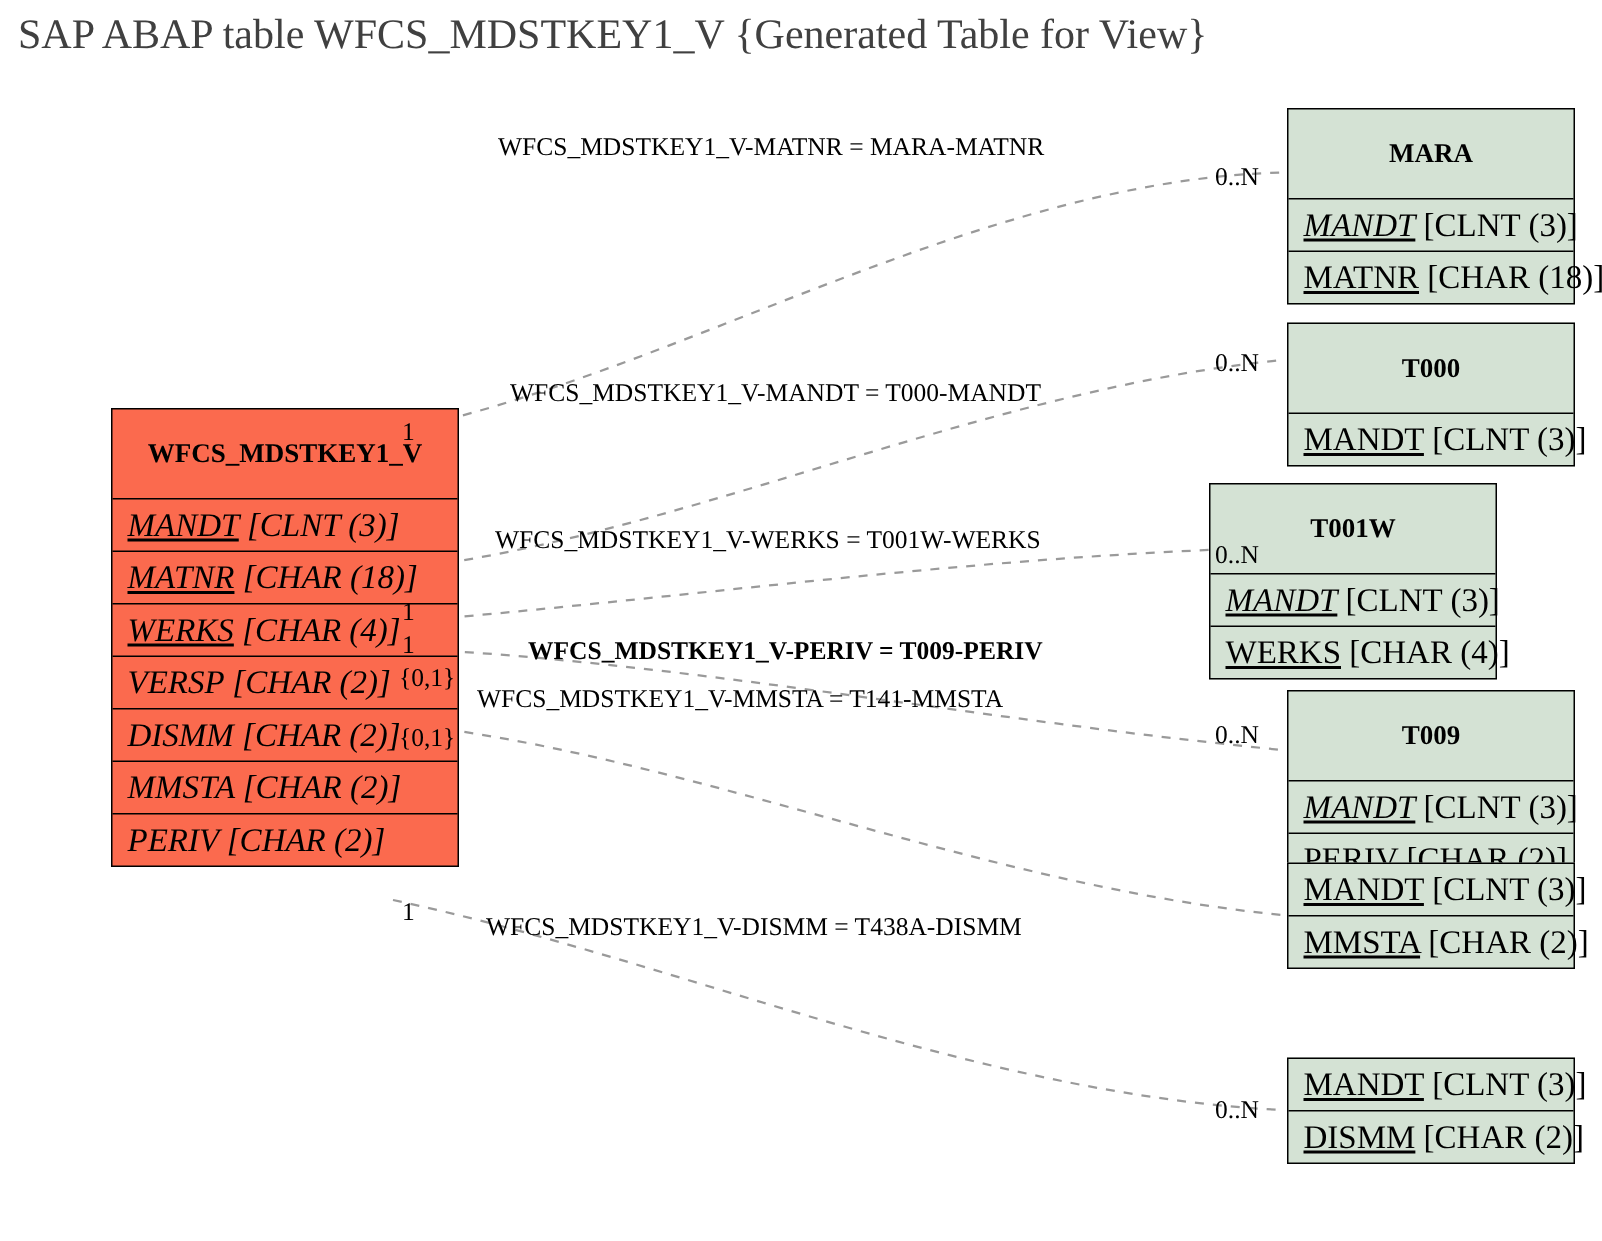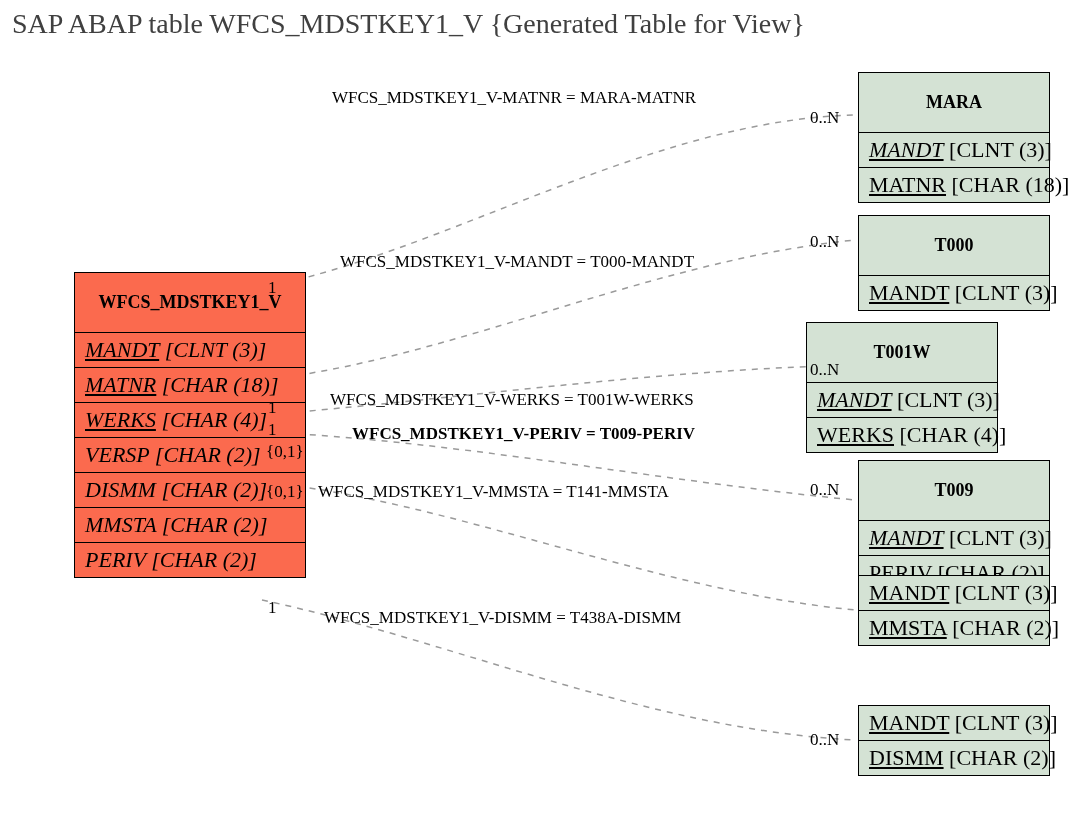--- a/index.html
+++ b/index.html
@@ -115,23 +115,23 @@
   <div class="row"><span class="fn">MMSTA</span> <span>[CHAR (2)]</span></div>
 </div>
 
 <div class="table-box rel-table" style="left:858px; top:705px;">
   <div class="row mandt"><span class="fn">MANDT</span> <span>[CLNT (3)]</span></div>
   <div class="row"><span class="fn">DISMM</span> <span>[CHAR (2)]</span></div>
 </div>
 
 <div class="label" style="left:332px; top:88px;">WFCS_MDSTKEY1_V-MATNR = MARA-MATNR</div>
 <div class="label" style="left:340px; top:252px;">WFCS_MDSTKEY1_V-MANDT = T000-MANDT</div>
-<div class="label" style="left:330px; top:390px;">WFCS_MDSTKEY1_V-WERKS = T001W-WERKS</div>
+<div class="label" style="left:330px; top:350px;">WFCS_MDSTKEY1_V-WERKS = T001W-WERKS</div>
 <div class="label" style="left:352px; top:424px;font-weight:bold;">WFCS_MDSTKEY1_V-PERIV = T009-PERIV</div>
-<div class="label" style="left:318px; top:482px;">WFCS_MDSTKEY1_V-MMSTA = T141-MMSTA</div>
+<div class="label" style="left:318px; top:456px;">WFCS_MDSTKEY1_V-MMSTA = T141-MMSTA</div>
 <div class="label" style="left:324px; top:608px;">WFCS_MDSTKEY1_V-DISMM = T438A-DISMM</div>
 
 <div class="label" style="left:268px; top:278px;">1</div>
 <div class="label" style="left:268px; top:398px;">1</div>
 <div class="label" style="left:268px; top:420px;">1</div>
 <div class="label" style="left:266px; top:442px;">{0,1}</div>
 <div class="label" style="left:266px; top:482px;">{0,1}</div>
 <div class="label" style="left:268px; top:598px;">1</div>
 
 <div class="label" style="left:810px; top:108px;">0..N</div>

